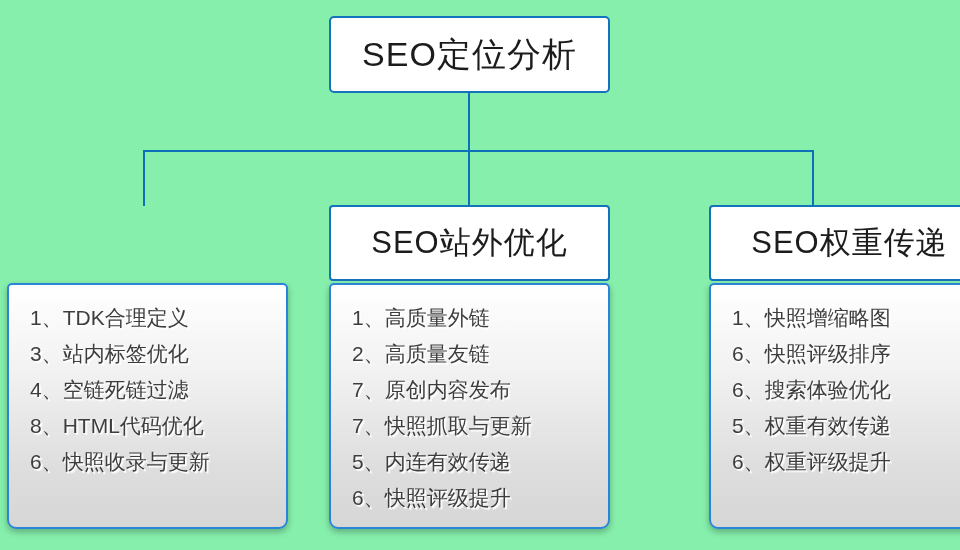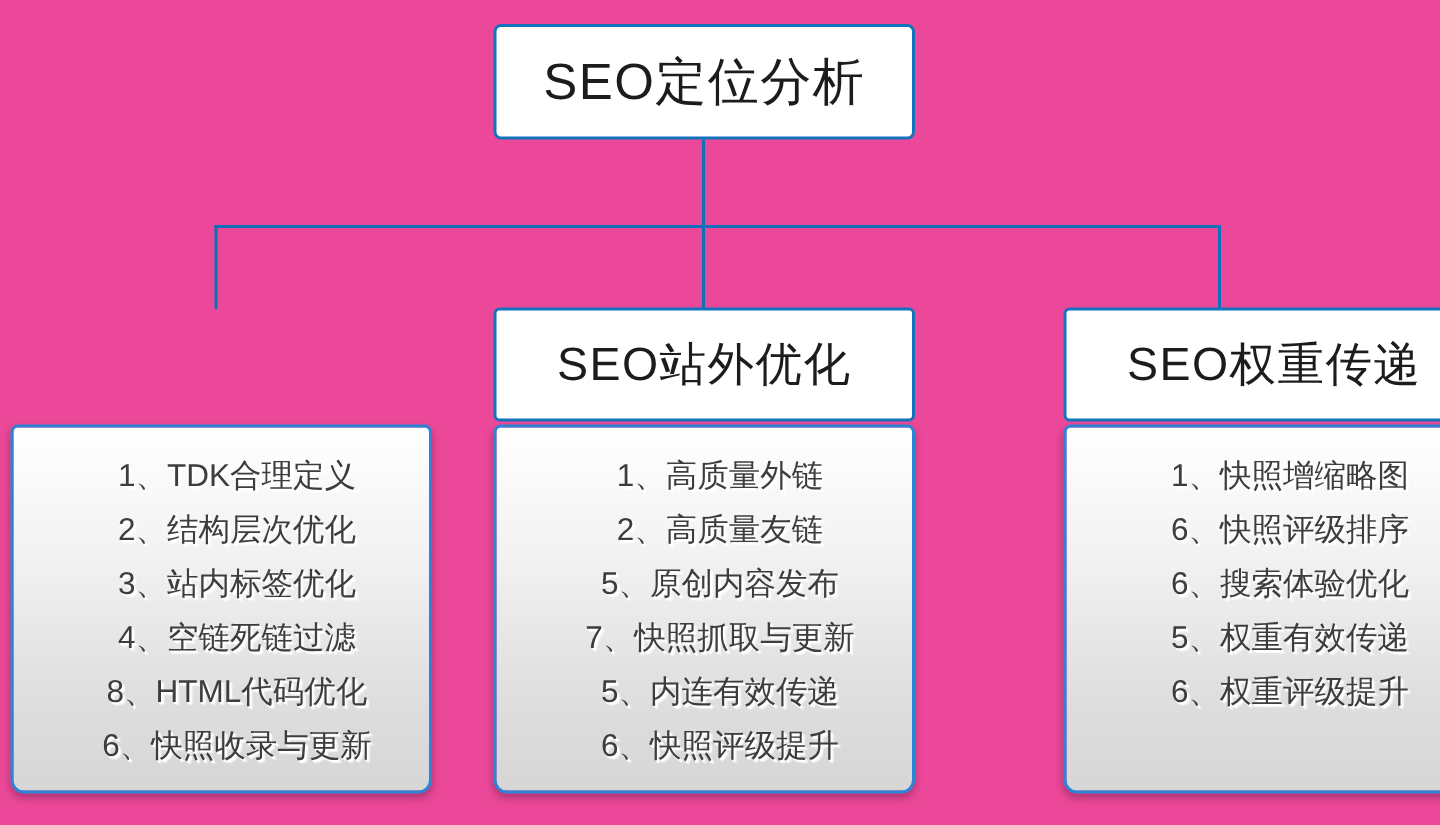--- a/index.html
+++ b/index.html
@@ -5,21 +5,21 @@
   html, body {
     margin: 0;
     padding: 0;
     background: #ffffff;
     font-family: "Liberation Sans", "DejaVu Sans", sans-serif;
   }
   .canvas {
     position: relative;
     width: 960px;
     height: 550px;
-    background: #ec4899;
+    background: #86efac;
     overflow: hidden;
   }
   
   .line {
     position: absolute;
     background: #0d70b9;
   }
   .v { width: 2px; }
   .h { height: 2px; }
 
@@ -61,21 +61,20 @@
     top: 283px;
     width: 281px; height: 246px;
     box-sizing: border-box;
     border: 2px solid #2b85d6;
     border-radius: 5px 5px 9px 9px;
     background: linear-gradient(to bottom, #ffffff 0%, #f2f2f2 35%, #dedede 75%, #d6d6d6 100%);
     box-shadow: 0 3px 6px rgba(0,0,0,0.28);
     padding: 15px 0 0 21px;
     display: flex;
     flex-direction: column;
-    align-items: center;
   }
   .list-item {
     font-size: 21px;
     line-height: 36px;
     color: #3d3d3d;
     text-shadow: 1px 1px 0 #ffffff, 2px 2px 1px rgba(255,255,255,0.9);
     white-space: nowrap;
   }
 
   .x-col1 { left: 7px; }
@@ -92,34 +91,33 @@
   <div class="line v" style="left:143px; top:150px; height:56px;"></div>
   <div class="line v" style="left:468px; top:150px; height:56px;"></div>
   <div class="line v" style="left:812px; top:150px; height:56px;"></div>
 
   <div class="root-box">
     <span>SEO定位分析</span>
   </div>
 
   <div class="col-list x-col1">
     <span class="list-item">1、TDK合理定义</span>
-    <span class="list-item">2、结构层次优化</span>
     <span class="list-item">3、站内标签优化</span>
     <span class="list-item">4、空链死链过滤</span>
     <span class="list-item">8、HTML代码优化</span>
     <span class="list-item">6、快照收录与更新</span>
   </div>
 
   <div class="col-header x-col2">
     <span>SEO站外优化</span>
   </div>
   <div class="col-list x-col2">
     <span class="list-item">1、高质量外链</span>
     <span class="list-item">2、高质量友链</span>
-    <span class="list-item">5、原创内容发布</span>
+    <span class="list-item">7、原创内容发布</span>
     <span class="list-item">7、快照抓取与更新</span>
     <span class="list-item">5、内连有效传递</span>
     <span class="list-item">6、快照评级提升</span>
   </div>
 
   <div class="col-header x-col3">
     <span>SEO权重传递</span>
   </div>
   <div class="col-list x-col3">
     <span class="list-item">1、快照增缩略图</span>

